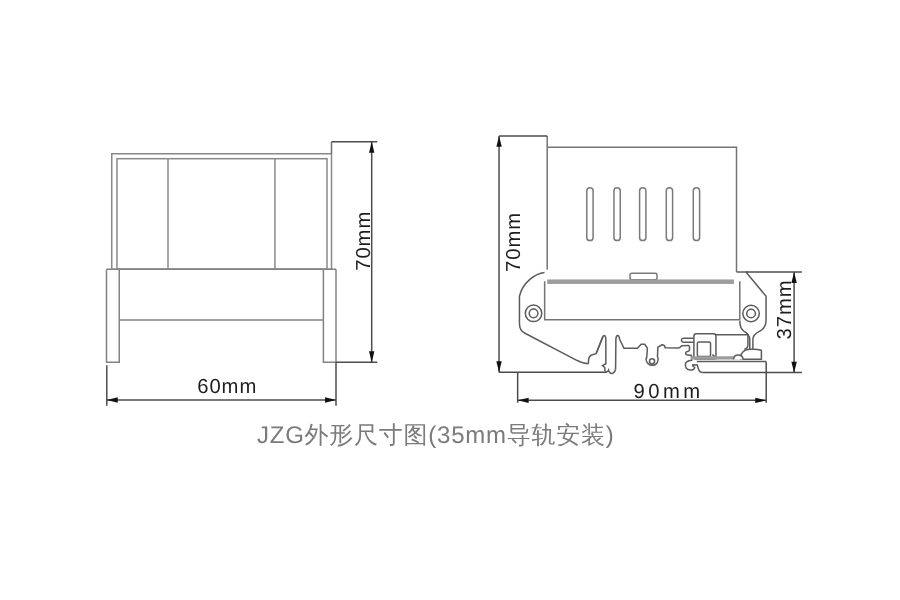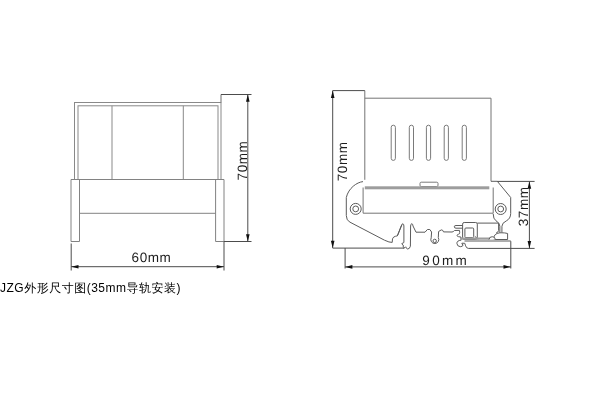--- a/index.html
+++ b/index.html
@@ -159,14 +159,14 @@
 
 <text class="dimtxt" x="445.7" y="265.2" text-anchor="middle" style="letter-spacing:2.3px">90mm</text>
 
 <text class="dimtxt" x="246.6" y="160.5" text-anchor="middle" transform="rotate(-90 246.6 160.5)">70mm</text>
 
 <text class="dimtxt" x="346.6" y="161.3" text-anchor="middle" transform="rotate(-90 346.6 161.3)">70mm</text>
 
 <text class="dimtxt" x="527.6" y="206.3" text-anchor="middle" transform="rotate(-90 527.6 206.3)">37mm</text>
 </svg>
 
-<div style="position:absolute;left:0;top:280px;width:581px;font-size:12px;color:#000000;letter-spacing:0.5px;">JZG外形尺寸图(35mm导轨安装)</div>
+<div style="position:absolute;left:0;top:280px;width:581px;text-align:center;font-size:16px;color:#3b82f6;letter-spacing:0.5px;">JZG外形尺寸图(35mm导轨安装)</div>
 </div>
 
 </body></html>

